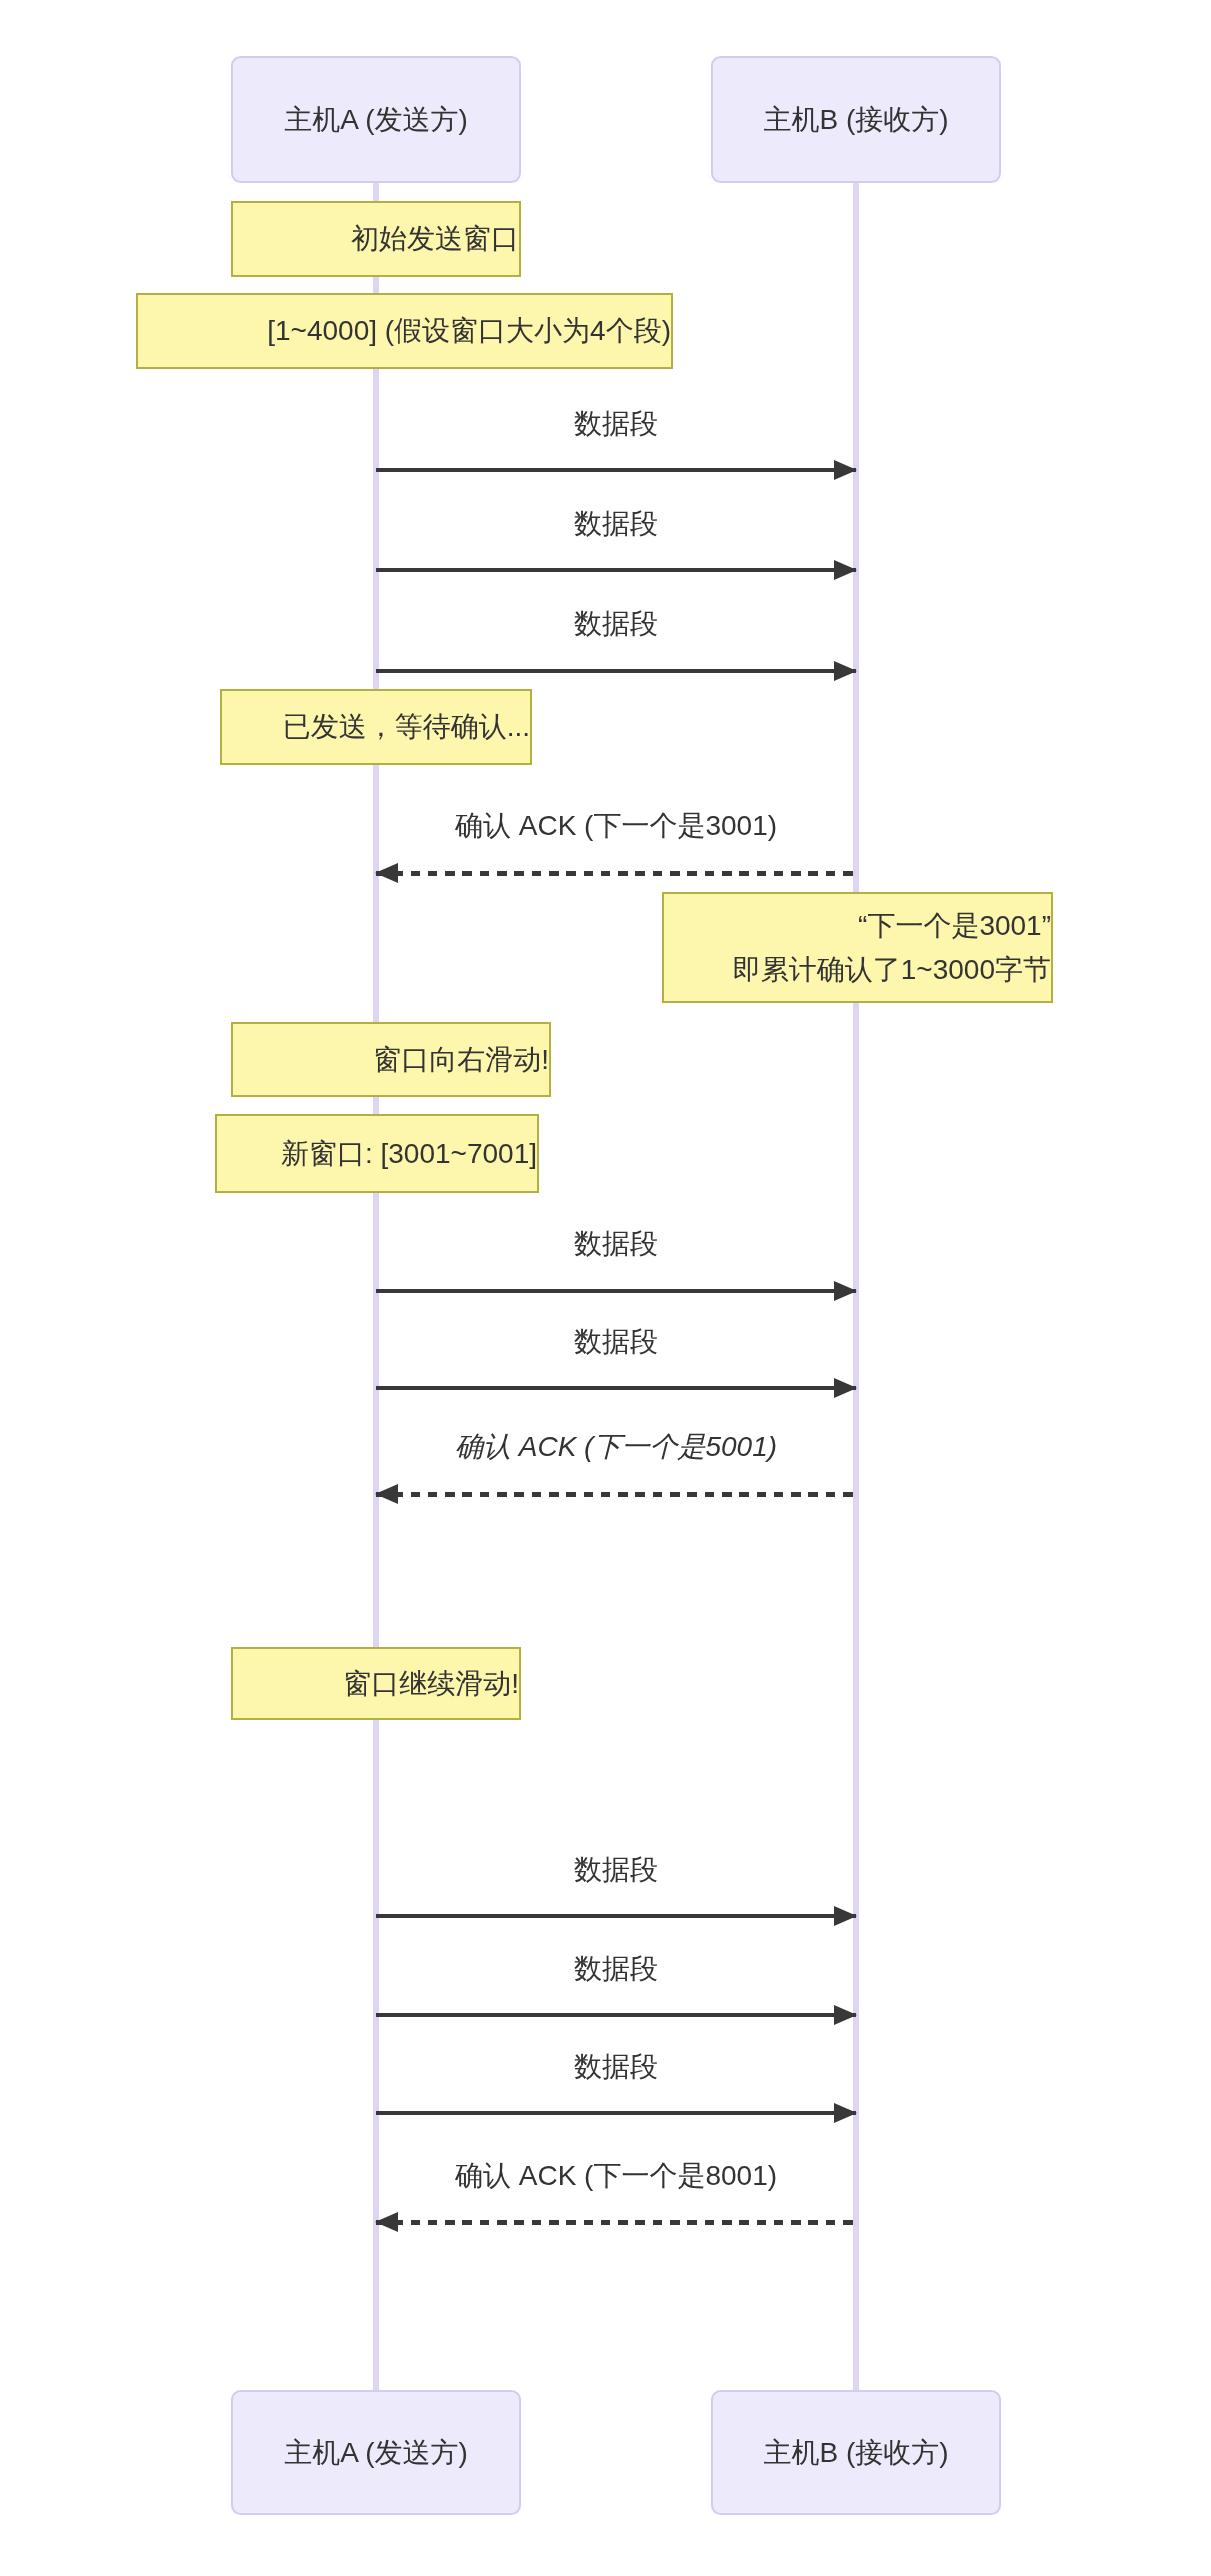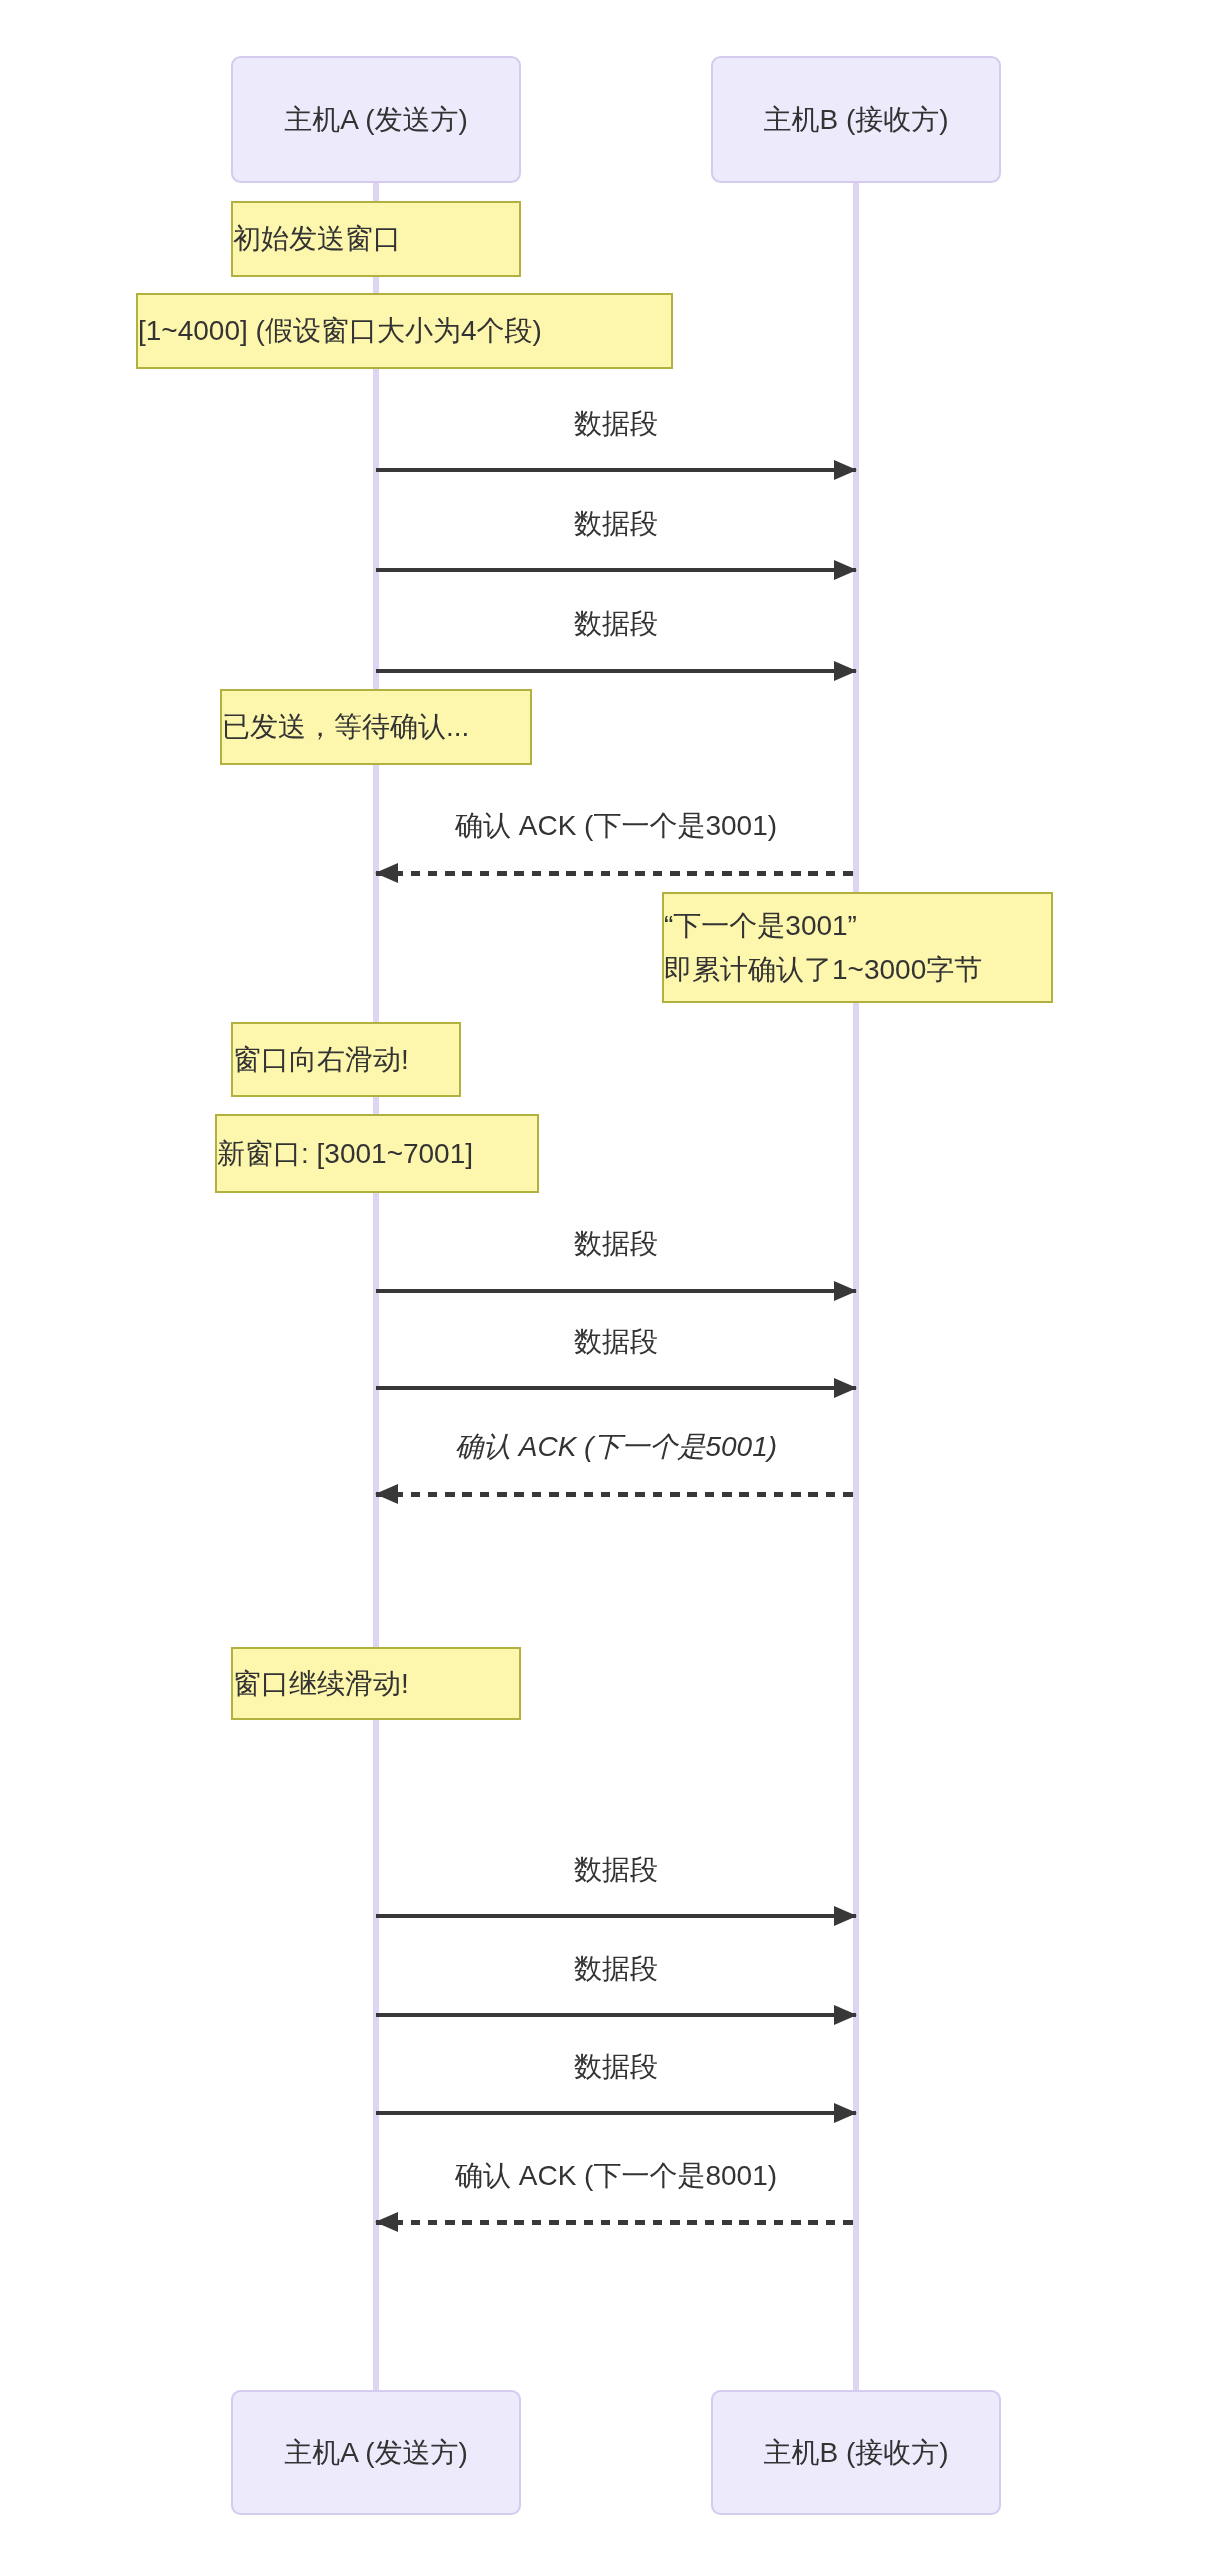--- a/index.html
+++ b/index.html
@@ -32,21 +32,21 @@
     border:2.9px solid var(--actor-border);
     border-radius:9.6px;
     display:flex;align-items:center;justify-content:center;
     font-size:28px;line-height:1.2;
     box-sizing:border-box;
   }
   .note{
     position:absolute;z-index:2;
     background:var(--note-fill);
     border:2.9px solid var(--note-border);
-    display:flex;flex-direction:column;align-items:flex-start;justify-content:center;
+    display:flex;flex-direction:column;align-items:flex-end;justify-content:center;
     font-size:28px;line-height:1.55;
     text-align:center;white-space:nowrap;
     box-sizing:border-box;
   }
   .msg-label{
     position:absolute;z-index:1;
     left:616px;transform:translateX(-50%);
     font-size:28px;line-height:38px;
     white-space:nowrap;text-align:right;
   }
@@ -103,21 +103,21 @@
   </div>
 
   <div class="msg-label" style="top:807px;">确认 ACK (下一个是3001)</div>
   <div class="msg-arrow dashed left" style="top:871px;"></div>
 
   <div class="note" style="left:662px;top:892px;width:391px;height:111px;">
     <span>“下一个是3001”</span>
     <span>即累计确认了1~3000字节</span>
   </div>
 
-  <div class="note" style="left:231px;top:1022px;width:230px;height:75px;">
+  <div class="note" style="left:231px;top:1022px;width:320px;height:75px;">
     <span>窗口向右滑动!</span>
   </div>
   <div class="note" style="left:215px;top:1114px;width:324px;height:79px;">
     <span>新窗口: [3001~7001]</span>
   </div>
 
   <div class="msg-label" style="top:1225px;">数据段</div>
   <div class="msg-arrow solid right" style="top:1289px;"></div>
 
   <div class="msg-label" style="top:1323px;">数据段</div>

